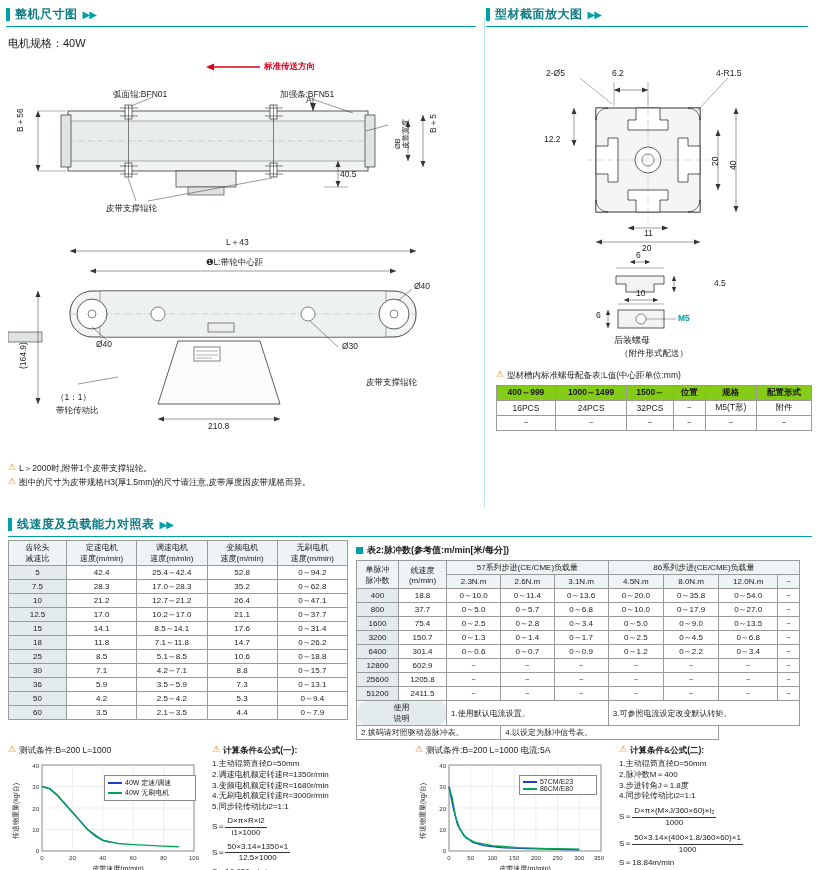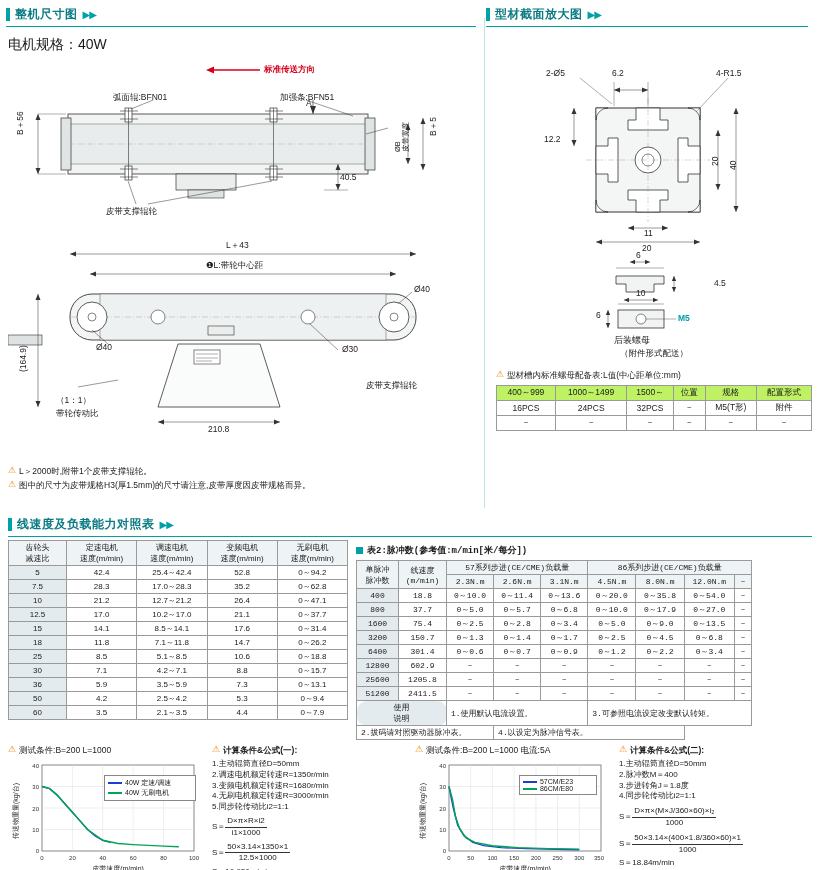--- a/index.html
+++ b/index.html
@@ -42,21 +42,21 @@
   table { border-collapse: collapse; font-size:8px; }
   .tbl th, .tbl td { border:1px solid #9a9a9a; text-align:center; padding:1px 2px; height:13px; }
   .tbl th { background:#eef3f5; font-weight:normal; }
   .tbl .hd { background:#e3ebee; }
 
   .tbl-cap { display:flex; align-items:center; gap:4px; font-size:9px; font-weight:bold; margin:4px 0 3px; }
   .cap-sq { width:7px; height:7px; background:#00a0a8; display:inline-block; }
 
   
   .ptbl td, .ptbl th { border:1px solid #9a9a9a; text-align:center; padding:1px 3px; height:15px; font-size:8.5px; }
-  .ptbl th { background:#bef264; font-weight:normal; }
+  .ptbl th { background:#84cc16; font-weight:bold; }
   .chart-title { font-size:8.5px; display:flex; gap:3px; align-items:flex-start; }
   .formula { font-size:8px; line-height:1.35; }
   .frac { display:inline-block; text-align:center; vertical-align:middle; }
   .frac .num { border-bottom:1px solid #333; display:block; padding:0 2px; }
 
   .legend-box { border:1px solid #888; background:#fff; font-size:7px; padding:2px 3px; }
   .lg-row { display:flex; align-items:center; gap:3px; }
   .lg-line { width:14px; height:0; border-top:2px solid #000; }
 
   svg { display:block; }
@@ -82,21 +82,21 @@
         <span class="sec-arrows">▶▶</span>
       </div>
       <div class="sec-rule"></div>
     </div>
   </div>
 
   <div class="vdiv"></div>
 
   <div style="position:absolute; left:8px; top:36px; width:470px;">
 
-    <div style="font-size:14px; margin-bottom:2px;">电机规格：40W</div>
+    <div style="font-size:11px; margin-bottom:2px;">电机规格：40W</div>
 
     <div class="draw" style="position:relative; height:200px;">
       <svg width="470" height="200" viewBox="0 0 470 200">
 
         <line x1="200" y1="14" x2="252" y2="14" stroke="#d6001c" stroke-width="1.6"></line>
         <polygon points="198,14 206,10.5 206,17.5" fill="#d6001c"></polygon>
 
         <rect x="60" y="58" width="300" height="60" fill="#f2f4f4" stroke="#333" stroke-width="0.8"></rect>
         <rect x="60" y="68" width="300" height="40" fill="#e8ecec" stroke="#666" stroke-width="0.5"></rect>
         <line x1="60" y1="88" x2="360" y2="88" stroke="#999" stroke-width="0.4" stroke-dasharray="5,2,1,2"></line>
@@ -467,21 +467,21 @@
                 <td class="hd">60</td>
                 <td>3.5</td>
                 <td>2.1～3.5</td>
                 <td>4.4</td>
                 <td>0～7.9</td>
               </tr>
           </tbody>
         </table>
       </div>
 
-      <div style="width:396px;font-family:Liberation Mono, monospace;">
+      <div style="width:444px;">
         <div class="tbl-cap">
           <span class="cap-sq"></span>
           <span>表2:脉冲数(参考值:m/min[米/每分])</span>
         </div>
         <table class="tbl" style="width:100%;">
           <thead>
             <tr>
               <th rowspan="2" style="white-space:pre-line; width:42px;">单脉冲
 脉冲数</th>
               <th rowspan="2" style="white-space:pre-line; width:48px;">线速度

